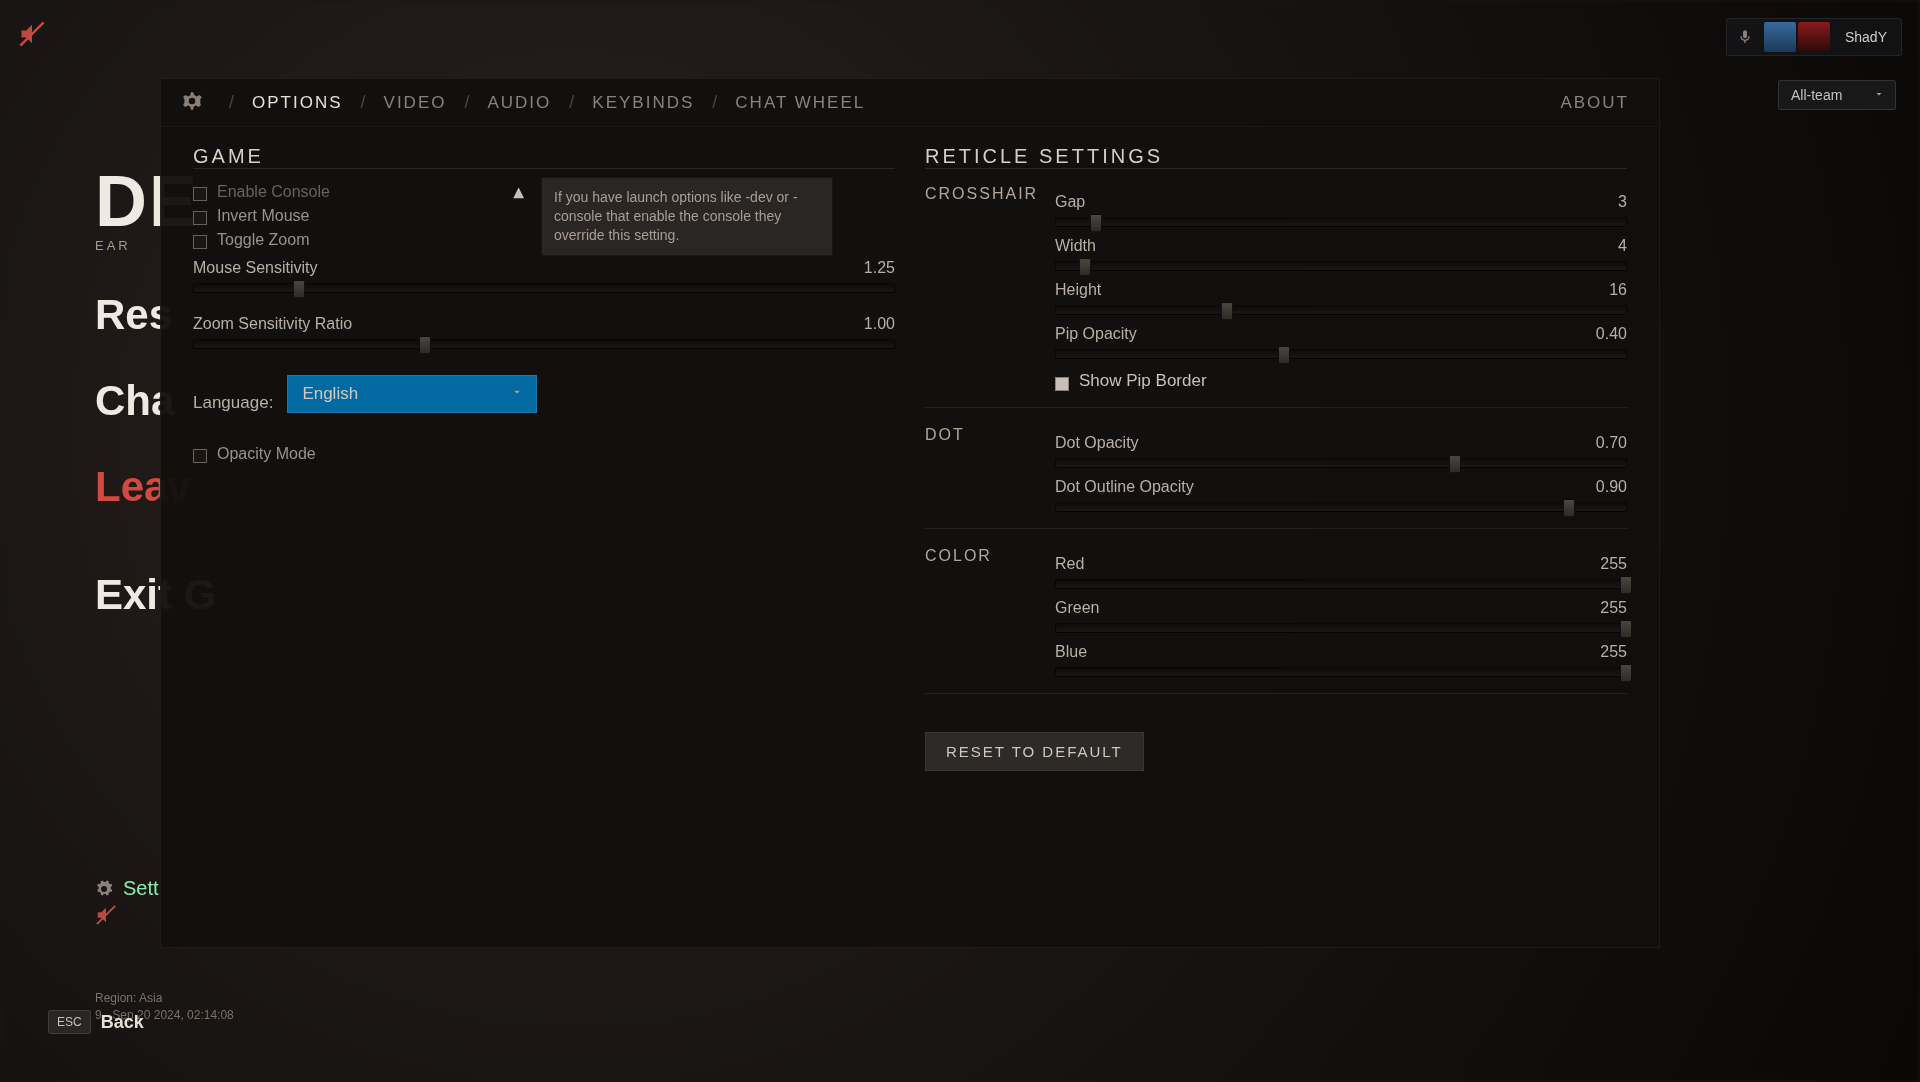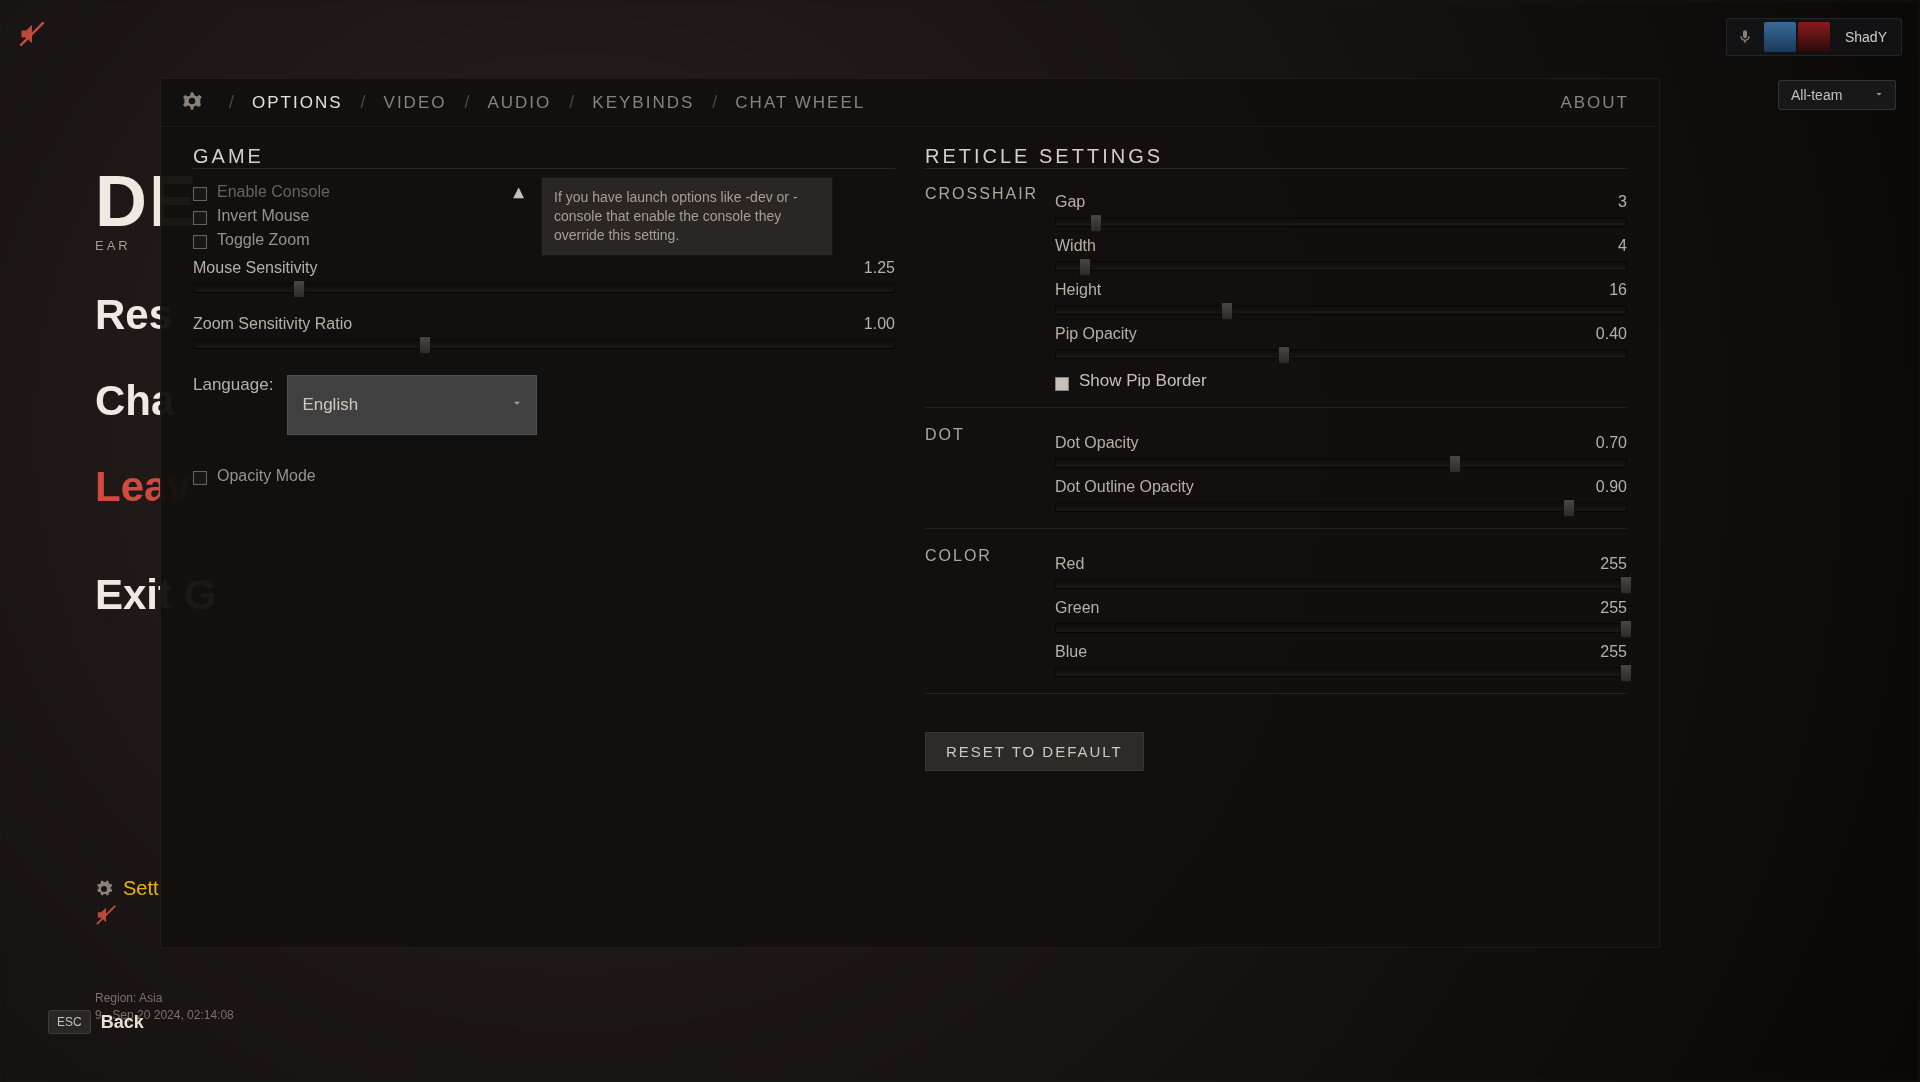--- a/index.html
+++ b/index.html
@@ -19,21 +19,21 @@
 .team-select .sel{background:rgba(25,25,28,.9);border:1px solid rgba(255,255,255,.12);color:#c8c0b8;padding:6px 30px 6px 12px;border-radius:3px;font-size:14px;position:relative;min-width:118px}
 .team-select .chev{position:absolute;right:10px;top:50%;transform:translateY(-50%)}
 
 
 .pause-menu{position:absolute;left:95px;top:160px;z-index:5}
 .pause-title{font-size:72px;font-weight:700;color:#efe9e2;letter-spacing:2px}
 .pause-sub{font-size:13px;letter-spacing:3px;color:#a89a8c;margin-top:-4px}
 .pause-item{font-size:42px;font-weight:600;margin-top:38px;color:#efe9e2}
 .pause-item.red{color:#d24a3f}
 .pause-item.exit{margin-top:60px}
-.pause-settings{position:absolute;left:95px;bottom:182px;display:flex;align-items:center;gap:10px;font-size:20px;color:#eab308}
+.pause-settings{position:absolute;left:95px;bottom:182px;display:flex;align-items:center;gap:10px;font-size:20px;color:#86efac}
 .pause-mute2{position:absolute;left:95px;bottom:152px}
 
 
 .panel{position:absolute;left:160px;top:78px;width:1500px;height:870px;background:rgba(18,16,15,.96);border:1px solid rgba(255,255,255,.05);z-index:20;display:flex;flex-direction:column}
 .tabs{display:flex;align-items:center;height:48px;padding:0 18px;border-bottom:1px solid rgba(255,255,255,.04)}
 .tabs .gear{margin-right:18px}
 .tabs .sep{color:#4a4540;margin:0 6px;font-size:18px}
 .tabs .tab{color:#8a827a;font-size:17px;letter-spacing:2px;padding:0 12px;cursor:pointer}
 .tabs .tab.active{color:#e8e0d6}
 .tabs .spacer{flex:1}
@@ -48,23 +48,23 @@
 .check input:checked{background:#c8c0b8}
 .check.dim{color:#6a625a}
 .tooltip-arrow{position:absolute;left:322px;top:2px;color:#c8c0b8;transform:rotate(90deg);font-size:14px}
 .tooltip{position:absolute;left:348px;top:-6px;width:292px;background:#2a2623;border:1px solid rgba(0,0,0,.4);padding:10px 12px;font-size:14px;line-height:1.35;color:#a89e94;z-index:5}
 
 .slider-row{margin-top:10px}
 .slider-head{display:flex;justify-content:space-between;font-size:16px;color:#b8b0a6;margin-bottom:6px}
 .slider{position:relative;height:10px;background:linear-gradient(#0e0c0b,#1a1816);border:1px solid rgba(0,0,0,.6);border-radius:2px}
 .slider .thumb{position:absolute;top:-4px;width:12px;height:18px;background:linear-gradient(#4a4640,#2e2a26);border:1px solid rgba(0,0,0,.7);border-radius:2px;transform:translateX(-50%)}
 
-.lang-row{display:flex;align-items:flex-start;gap:14px;margin-top:26px}
+.lang-row{display:flex;align-items:flex-end;gap:14px;margin-top:26px}
 .lang-row label{font-size:17px;color:#b8b0a6}
-.lang-sel{background:#404040;border:1px solid rgba(255,255,255,.1);padding:19px 14px;min-width:250px;font-size:17px;color:#d0c8be;position:relative}
+.lang-sel{background:#0369a1;border:1px solid rgba(255,255,255,.1);padding:8px 14px;min-width:250px;font-size:17px;color:#d0c8be;position:relative}
 .lang-sel .chev{position:absolute;right:12px;top:50%;transform:translateY(-50%)}
 
 
 .r-section{display:flex;margin-bottom:10px}
 .r-label{width:130px;font-size:16px;letter-spacing:2px;color:#b0a69a;padding-top:2px}
 .r-content{flex:1}
 .r-divider{border-top:1px solid rgba(255,255,255,.08);margin:16px 0}
 .pip-check{display:flex;align-items:flex-end;gap:10px;margin-top:12px;font-size:17px;color:#c8c0b8}
 .pip-check input{appearance:none;width:14px;height:14px;border:1px solid #8a8078;background:#c8c0b8}
 

